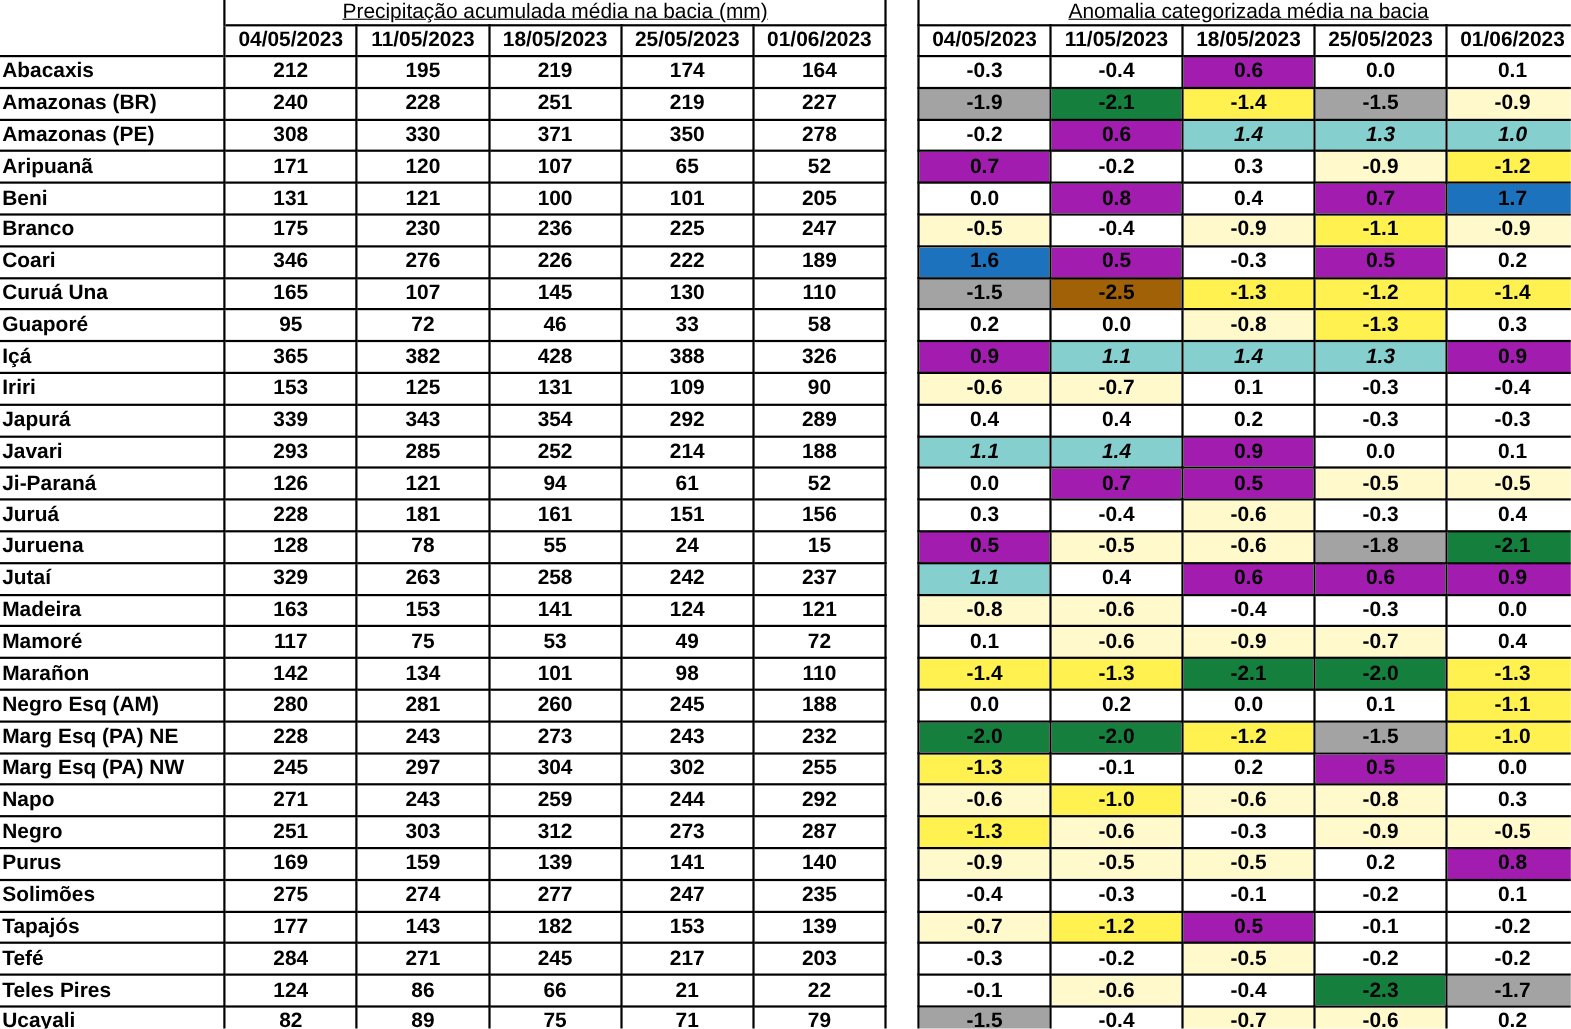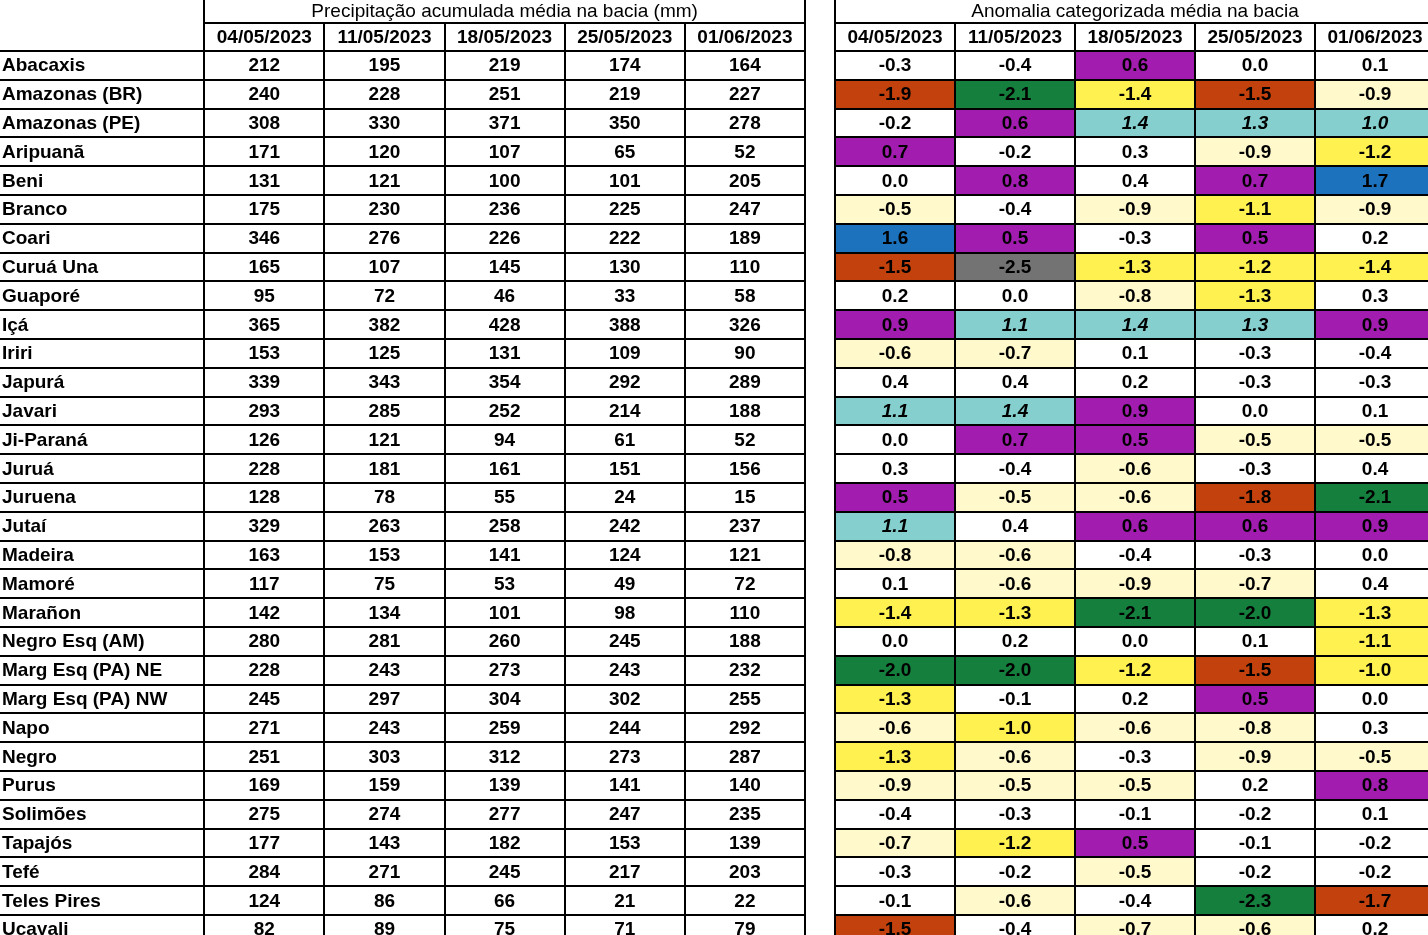--- a/index.html
+++ b/index.html
@@ -4,30 +4,30 @@
 <style>
   html, body { margin:0; padding:0; background:#ffffff; }
   body { width:1428px; height:935px; overflow:hidden; position:relative;
          font-family:"Liberation Sans", sans-serif; color:#000; }
   .grid { position:absolute; top:0; border-collapse:collapse; table-layout:fixed; }
   .grid td { padding:0; text-align:center; font-weight:bold; font-size:19px;
              height:26.8px; line-height:26px; white-space:nowrap; overflow:hidden;
              border:2px solid #000; }
   #left { left:0; width:806px; }
   #right { left:834px; width:600px; }
-  .title { font-weight:normal !important; font-size:19px; height:22px !important; line-height:20px !important; }
+  .title { font-weight:normal !important; font-size:19px; height:22px !important; line-height:20px !important;text-decoration:underline; }
   .date { font-weight:bold; font-size:19px; height:26px !important; line-height:24px !important; }
   .name { text-align:left !important; padding-left:2px !important; border-left:none !important;margin-top:32px; }
   .blank { border:none !important; border-right:2px solid #000 !important; }
   .c-white { background:#ffffff; }
   .c-lightyellow { background:#fff9cc; }
   .c-yellow { background:#fff250; }
-  .c-lightorange { background:#c2410c;margin-left:44px; }
+  .c-lightorange { background:#a3a3a3;margin-left:44px; }
   .c-darkorange { background:#15803d; }
-  .c-red { background:#737373; }
+  .c-red { background:#a16207; }
   .c-lightteal { background:#a21caf; }
   .c-teal { background:#86cfcf;font-style:italic; }
   .c-blue { background:#1c72bc; }
 </style>
 </head>
 <body>
 
 <table id="left" class="grid">
   <colgroup>
     <col style="width:204px">

